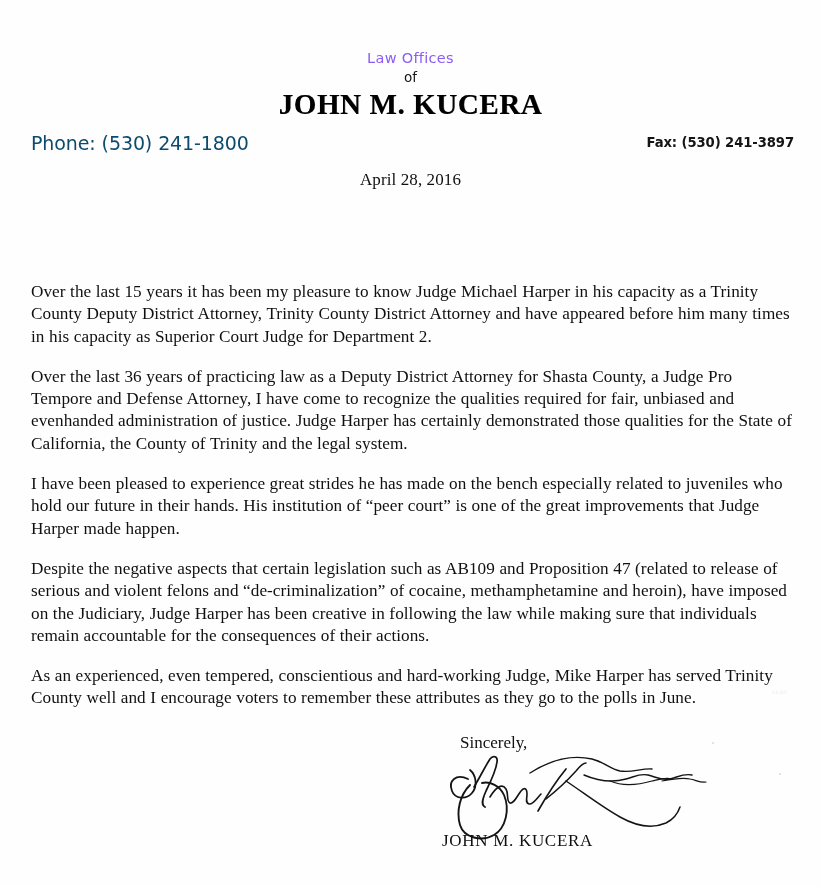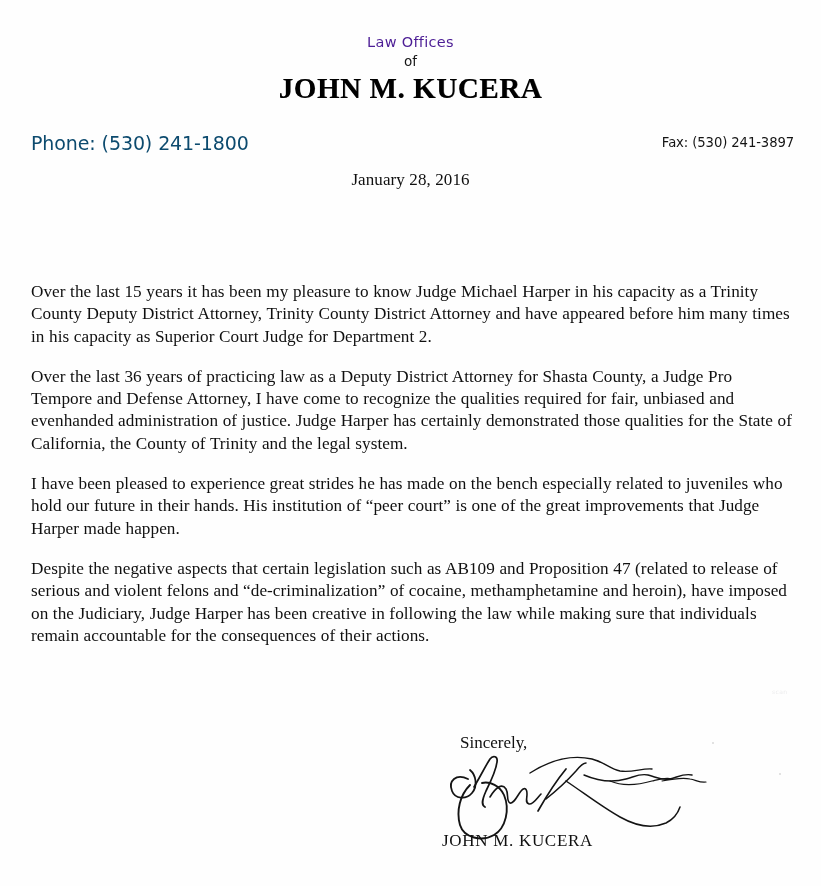--- a/index.html
+++ b/index.html
@@ -29,21 +29,22 @@
     top: 33px;
     left: 0;
     width: 821px;
     text-align: center;
   }
   .lh-line1 {
     font-family: "DejaVu Sans", "Liberation Sans", sans-serif;
     font-size: 14.5px;
     letter-spacing: 0.3px;
     line-height: 19px;
-    color: #4c1d95;
+    color: #8b5cf6;
+    margin-top: 16px;
   }
   .lh-line2 {
     font-family: "DejaVu Sans", "Liberation Sans", sans-serif;
     font-size: 13.5px;
     line-height: 18px;
     color: #151515;
   }
   .lh-name {
     font-family: "Liberation Serif", "DejaVu Serif", serif;
     font-size: 29px;
@@ -66,20 +67,21 @@
     color: #0c4a6e;
   }
   .contact-fax {
     position: absolute;
     top: 135px;
     right: 27px;
     font-family: "DejaVu Sans", "Liberation Sans", sans-serif;
     font-size: 13.2px;
     letter-spacing: -0.1px;
     color: #141414;
+    font-weight: bold;
   }
 
   
   .date-line {
     position: absolute;
     top: 170px;
     left: 0;
     width: 821px;
     text-align: center;
     font-size: 17px;
@@ -169,28 +171,29 @@
 
   <div class="letterhead">
     <div class="lh-line1">Law Offices</div>
     <div class="lh-line2">of</div>
     <div class="lh-name">JOHN M. KUCERA</div>
   </div>
 
   <div class="contact-phone">Phone: (530) 241-1800</div>
   <div class="contact-fax">Fax: (530) 241-3897</div>
 
-  <div class="date-line">January 28, 2016</div>
+  <div class="date-line">April 28, 2016</div>
 
 
   <div class="body-block">
     <p class="para">Over the last 15 years it has been my pleasure to know Judge Michael Harper in his capacity as a Trinity County Deputy District Attorney, Trinity County District Attorney and have appeared before him many times in his capacity as Superior Court Judge for Department 2.</p>
     <p class="para">Over the last 36 years of practicing law as a Deputy District Attorney for Shasta County, a Judge Pro Tempore and Defense Attorney, I have come to recognize the qualities required for fair, unbiased and evenhanded administration of justice.  Judge Harper has certainly demonstrated those qualities for the State of California, the County of Trinity and the legal system.</p>
     <p class="para">I have been pleased to experience great strides he has made on the bench especially related to juveniles who hold our future in their hands. His institution of “peer court” is one of the great improvements that Judge Harper made happen.</p>
     <p class="para">Despite the negative aspects that certain legislation such as AB109 and Proposition 47 (related to release of serious and violent felons and “de-criminalization” of cocaine, methamphetamine and heroin), have imposed on the Judiciary, Judge Harper has been creative in following the law while making sure that individuals remain accountable for the consequences of their actions.</p>
+    <p class="para">As an experienced, even tempered, conscientious and hard-working Judge, Mike Harper has served Trinity County well and I encourage voters to remember these attributes as they go to the polls in June.</p>
   </div>
 
   <div class="sig-block">
     <div class="sig-closing">Sincerely,</div>
 
     <svg class="sig-mark" viewBox="0 0 320 92" aria-hidden="true">
       <g fill="none" stroke="#141414" stroke-linecap="round" stroke-linejoin="round">
 
         <path d="M34 28 C 22 22, 14 30, 18 40 C 21 48, 32 49, 38 42 C 44 35, 42 24, 36 19" stroke-width="1.8"></path>
         <path d="M36 34 C 26 44, 22 60, 26 74 C 30 87, 48 91, 60 84 C 72 77, 76 58, 70 44 C 66 35, 56 30, 48 32" stroke-width="1.9"></path>

